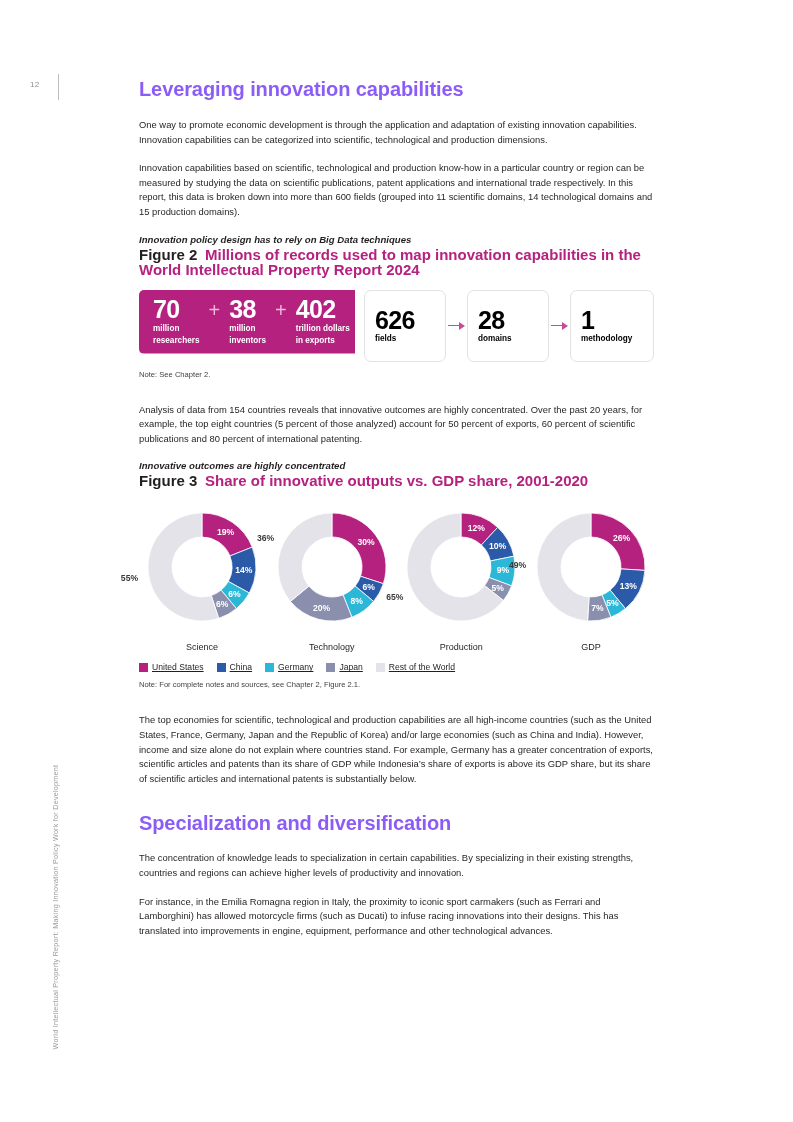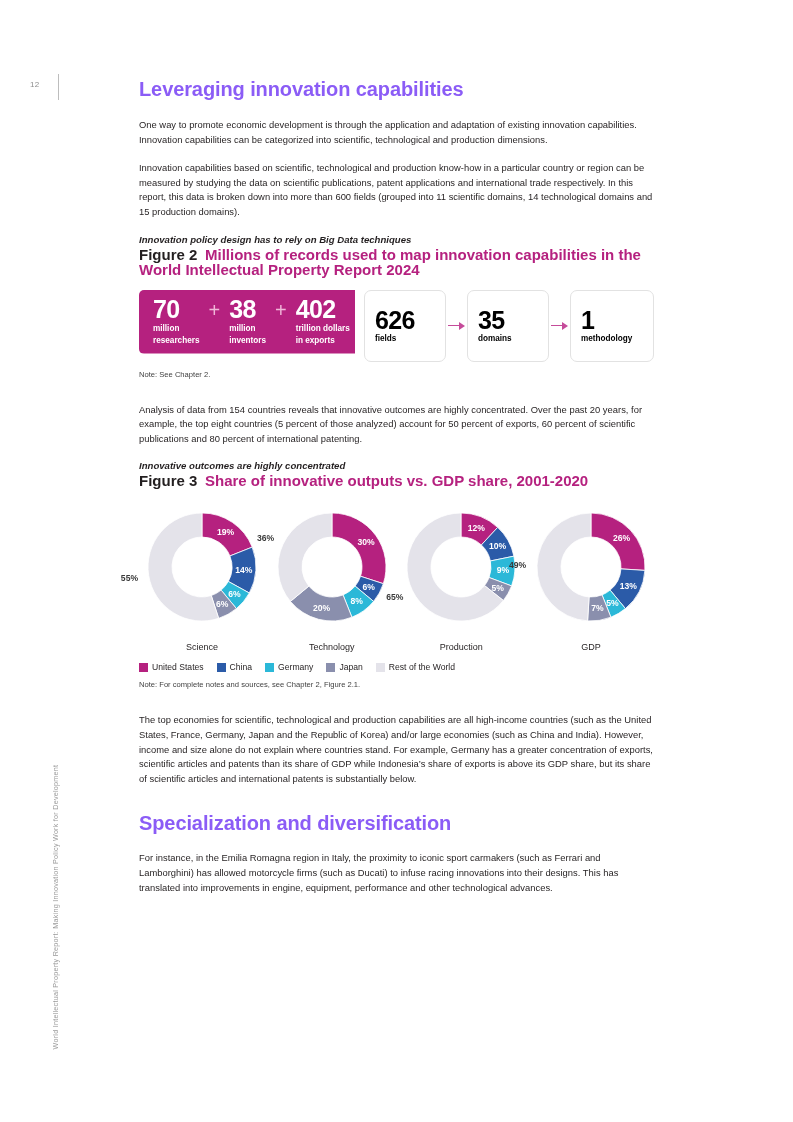--- a/index.html
+++ b/index.html
@@ -220,21 +220,21 @@
   .seg-label.inside { fill: #ffffff; }
   .seg-label.outside { fill: #3a3a3a; }
 
   .legend {
     display: flex;
     align-items: center;
     margin-top: 10px;
     gap: 7px;
     font-size: 8.6px;
   }
-  .legend-item { display: flex; align-items: center; gap: 4px; margin-right: 6px; }
+  .legend-item { display: flex; align-items: center; gap: 4px; margin-right: 6px; text-decoration: underline; }
   .swatch { width: 9px; height: 9px; display: inline-block; }
 
   .note-small {
     font-size: 7.6px;
     color: #3f3f3f;
     margin-top: 8px;
   }
 </style>
 </head>
 <body>
@@ -286,21 +286,21 @@
         <div class="card-num">626</div>
         <div class="card-cap">fields</div>
       </div>
 
       <div class="arrow">
         <div class="shaft"></div>
           <div class="head"></div>
       </div>
 
       <div class="card">
-        <div class="card-num">35</div>
+        <div class="card-num">28</div>
         <div class="card-cap">domains</div>
       </div>
 
       <div class="arrow">
         <div class="shaft"></div>
           <div class="head"></div>
       </div>
 
       <div class="card wide">
         <div class="card-num">1</div>
@@ -406,15 +406,16 @@
         </div>
       </div>
 
     <div class="note-small">Note: For complete notes and sources, see Chapter 2,  Figure 2.1.</div>
   </div>
 
   <p class="body" style="margin-top:24px;">The top economies for scientific, technological and production capabilities are all high-income countries (such as the United States, France, Germany, Japan and the Republic of Korea) and/or large economies (such as China and India). However, income and size alone do not explain where countries stand. For example, Germany has a greater concentration of exports, scientific articles and patents than its share of GDP while Indonesia’s share of exports is above its GDP share, but its share of scientific articles and international patents is substantially below.</p>
 
   <h2 class="section-head second">Specialization and diversification</h2>
 
+  <p class="body">The concentration of knowledge leads to specialization in certain capabilities. By specializing in their existing strengths, countries and regions can achieve higher levels of productivity and innovation.</p>
   <p class="body tight">For instance, in the Emilia Romagna region in Italy, the proximity to iconic sport carmakers (such as Ferrari and Lamborghini) has allowed motorcycle firms (such as Ducati) to infuse racing innovations into their designs. This has translated into improvements in engine, equipment, performance and other technological advances.</p>
 
 </div>
 
 </body></html>

